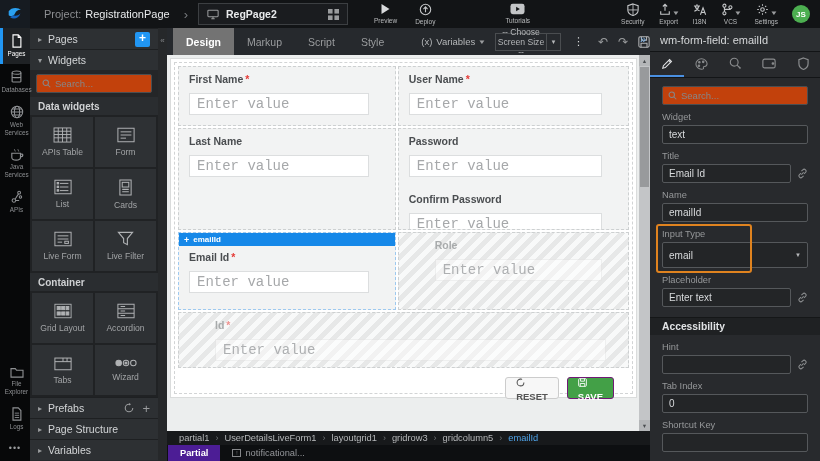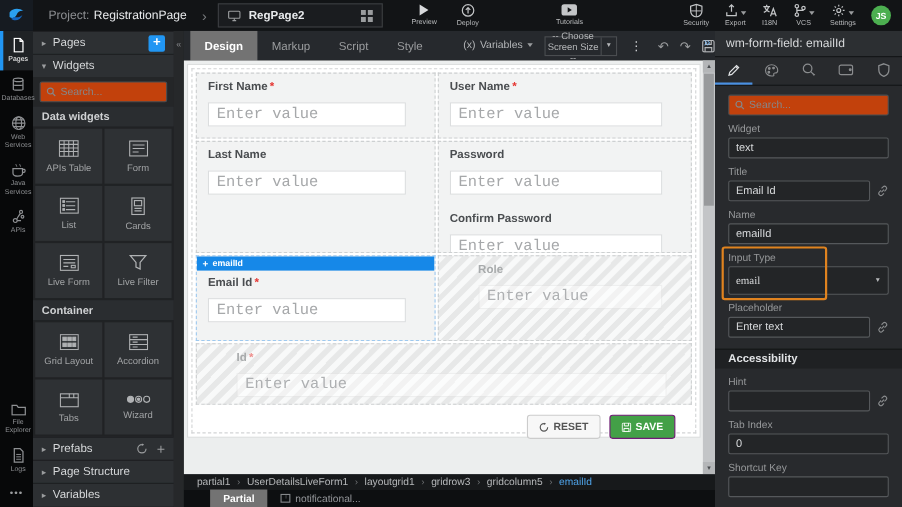--- a/index.html
+++ b/index.html
@@ -75,51 +75,51 @@
   .fin { display:block; margin-top:8px; height:22px; width:calc(100% - 16px); max-width:218px; background:#fff; border:1px solid #dcdedf; font-size:14px; padding:0 7px; color:#555; font-family:Liberation Mono, monospace; outline:none; }
   .fin::placeholder { color:#a6a8aa; }
   .hatch { background:repeating-linear-gradient(135deg,#f8f9f9 0 5px,#e7e8e8 5px 10px);padding-left:36px; }
   .hatch .flabel { color:#a8abac; font-weight:bold; }
   .hatch .fin { background:rgba(255,255,255,0.45); border-color:rgba(0,0,0,0.05); max-width:none; }
   .hatch .fin::placeholder { color:#aeb0b2; }
   .selbar { height:13px; background:#1688e8; color:#fff; font-size:8px; display:flex; align-items:center; gap:4px; padding:0 5px; margin:-6px -10px 5px; font-weight:bold; }
   .selbar .plus { font-size:9px; }
   .gap18 { height:16px; }
   .btnrow { display:flex; justify-content:flex-end; align-items:center; gap:8px; padding:8px 16px 0 0; }
-  .btn { display:inline-flex; align-items:center; gap:4px; height:22px; padding:0 10px; border-radius:3px; font-size:9.5px; font-weight:bold; cursor:pointer; font-family:inherit; }
+  .btn { display:inline-flex; align-items:flex-start; gap:4px; height:22px; padding:0 10px; border-radius:3px; font-size:9.5px; font-weight:bold; cursor:pointer; font-family:inherit;flex-direction:column; }
   .btn-reset { background:#f7f7f7; border:1px solid #cccccc; color:#555; }
   .btn-save { background:#43a047; border:1px solid #701a75; color:#fff; }
 
   .cscroll { position:absolute; right:0; top:0; bottom:0; width:11px; background:#c3c5c7; display:flex; flex-direction:column; }
   .cscroll .sarr { height:11px; display:flex; align-items:center; justify-content:center; font-size:5.5px; color:#4a4d50; background:#b4b6b8; }
   .cscroll .sthumb { height:120px; background:#989a9c; margin:1px; }
   .cscroll .sfill { flex:1; }
 
   .crumbbar { height:14px; background:#17191b; display:flex; align-items:center; padding:0 12px; gap:6px; flex:none; font-size:9.3px; color:#b5b7b9; }
   .crumb { cursor:pointer; }
   .crumb.last { color:#4fa3e8; }
   .crumb-sep { color:#707376; font-size:9px; }
   .btabs { height:16px; background:#0d0f11; display:flex; align-items:stretch; flex:none; }
   .btab { padding:0 12px; display:flex; align-items:center; gap:4px; font-size:9.3px; color:#94969a; cursor:pointer; }
-  .btab.active { background:#737373; color:#fff; font-weight:bold; margin-left:24px; }
+  .btab.active { background:#4c1d95; color:#fff; font-weight:bold; margin-left:1px; }
   .btab .nicon { width:9px; height:8px; border:1px solid #85878a; font-size:5px; line-height:6px; text-align:center; color:#85878a; }
 
   
   .rpanel { position:absolute; left:650px; top:28px; bottom:0; width:170px; background:#282a2d; overflow:hidden; z-index:15; }
   .rp-head { height:24px; background:#2c2f32; border-bottom:1px solid #121416; display:flex; align-items:center; padding:0 10px; color:#d6d8da; font-size:11px; }
   .rp-tabs { height:26px; display:flex; border-bottom:1px solid #131517; }
   .rp-tab { flex:1; display:flex; align-items:center; justify-content:center; color:#8a8c8e; cursor:pointer; border-bottom:2px solid transparent; }
   .rp-tab.active { color:#dfe1e3; border-bottom:2px solid #4a90e2; }
   .rp-search { margin:8px 12px 0; }
   .rp-grp { margin:7px 12px 0; position:relative; }
   .rp-lab { font-size:9.3px; color:#96989a; display:block; }
   .rp-row { display:flex; align-items:center; margin-top:3px; gap:6px; }
   .rp-inp { height:19px; background:#232527; border:1px solid #55585b; border-radius:2px; color:#d8dadc; font-size:10px; padding:0 6px; width:100%; font-family:inherit; outline:none; }
   .rp-inp::placeholder { color:#7d7f82; }
-  .rp-sel { height:19px; background:#232527; border:1px solid #55585b; border-radius:2px; color:#d8dadc; font-size:10px; padding:12px 6px; width:100%; display:flex; align-items:center; cursor:pointer; margin-top:3px;font-family:Liberation Serif, serif; }
+  .rp-sel { height:19px; background:#232527; border:1px solid #55585b; border-radius:2px; color:#d8dadc; font-size:10px; padding:12px 6px; width:100%; display:flex; align-items:center; cursor:pointer; margin-top:3px; }
   .rp-sel span.val { flex:1; }
   .rp-sel .car { font-size:6px; color:#b5b7b9; }
   .linkic { color:#8a8c8e; flex:none; cursor:pointer; }
   .rp-sect { margin-top:10px; height:18px; background:#1f2123; display:flex; align-items:center; padding:0 12px; color:#e2e4e6; font-size:10.3px; font-weight:bold; border-top:1px solid #151718; }
   .hl-box { position:absolute; left:-6px; top:-5px; width:96px; height:49px; border:2px solid #e0831f; border-radius:3px; pointer-events:none; z-index:3; }
 </style>
 </head>
 <body>
 
 <div class="topbar">

